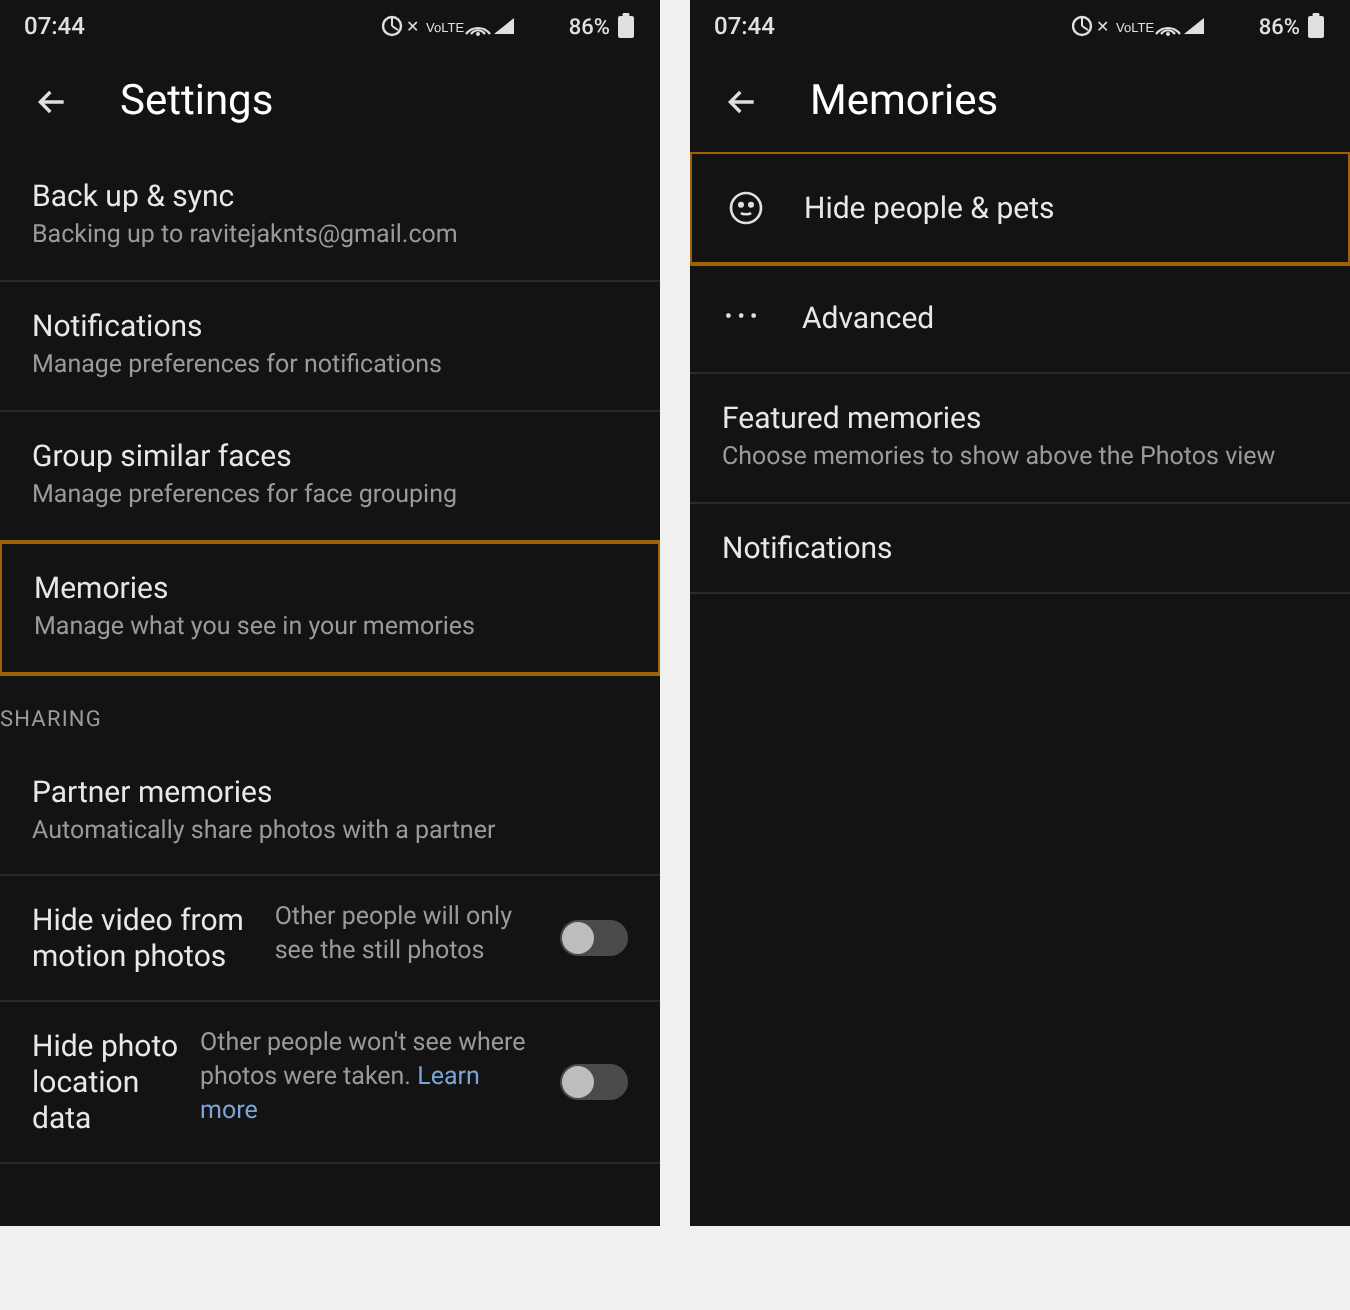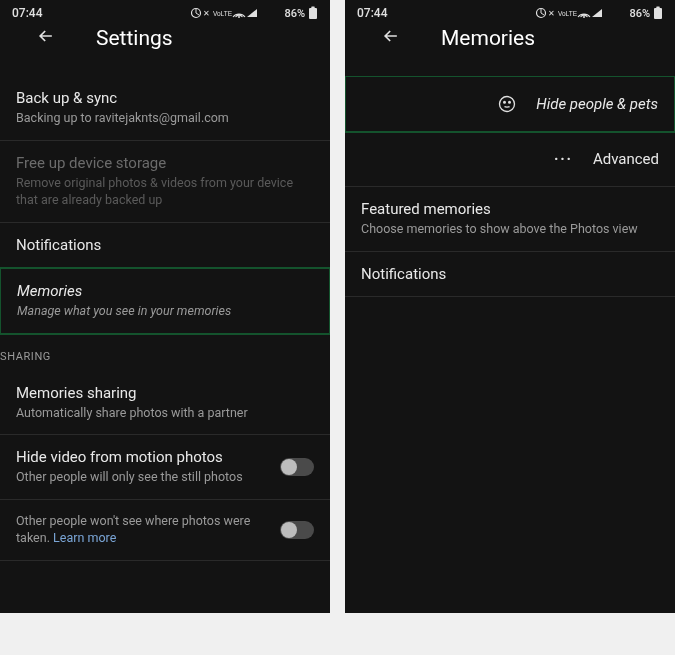--- a/index.html
+++ b/index.html
@@ -34,41 +34,40 @@
     }
     .status-right {
       display: flex;
       align-items: center;
       gap: 3px;
     }
     .status-icons-svg { display: block; }
     .header {
       height: 50px;
       display: flex;
+      align-items: center;
       padding: 0 16px;
-      gap: 40px;
-      margin-left: 20px;
+      gap: 24px;
     }
     .header-title {
       font-size: 21px;
       font-weight: 400;
       color: #ffffff;
     }
     .back-arrow { width: 20px; height: 20px; display: flex; align-items: center; justify-content: center; }
     .content {
       flex: 1;
       overflow: hidden;
     }
     .setting-item {
       padding: 13px 16px 13px 16px;
       display: flex;
       flex-direction: column;
       gap: 3px;
       border-bottom: 1px solid #2a2a2a;
-      justify-content: flex-end;
     }
     .setting-item.with-icon {
       flex-direction: row;
       align-items: center;
       gap: 18px;
       padding: 16px 16px;
     }
     .setting-item.with-icon .text-col {
       display: flex;
       flex-direction: column;
@@ -91,42 +90,41 @@
       font-size: 11px;
       color: #9a9a9a;
       letter-spacing: 0.6px;
       text-transform: uppercase;
     }
     .toggle-row {
       flex-direction: row;
       align-items: center;
       justify-content: space-between;
     }
-    .toggle-row .text-col { display: flex; flex-direction: column; gap: 3px; flex: 1; padding-right: 10px;}
+    .toggle-row .text-col { display: flex; gap: 3px; flex: 1; padding-right: 10px;}
     .switch {
       width: 34px;
       height: 18px;
       border-radius: 10px;
       background: #4a4a4a;
       position: relative;
       flex-shrink: 0;
     }
     .switch::after {
       content: "";
       position: absolute;
       width: 16px; height: 16px;
       border-radius: 50%;
       background: #bdbdbd;
       top: 1px; left: 1px;
     }
     .link { color: #7aa5d6; }
     .highlight {
-      border: 2px solid #14532d;
+      border: 2px solid #a16207;
       margin: -1px;
-      font-style: italic;
     }
     .icon-slot {
       width: 22px; height: 22px; display:flex; align-items:center; justify-content:center;
       color: #e0e0e0;
     }
     .dots-icon { letter-spacing: 3px; font-size: 9px; font-weight: 900; color: #e0e0e0;}
   </style>
 </head>
 <body>
 
@@ -160,49 +158,51 @@
         </svg>
     </div>
     <div class="header-title">Settings</div>
   </div>
 
   <div class="content">
     <div class="setting-item">
       <div class="item-title">Back up &amp; sync</div>
       <div class="item-subtitle">Backing up to ravitejaknts@gmail.com</div>
     </div>
-    <div class="setting-item disabled">
-      <div class="item-title">Free up device storage</div>
-      <div class="item-subtitle">Remove original photos &amp; videos from your device that are already backed up</div>
-    </div>
     <div class="setting-item">
       <div class="item-title">Notifications</div>
+      <div class="item-subtitle">Manage preferences for notifications</div>
+    </div>
+    <div class="setting-item">
+      <div class="item-title">Group similar faces</div>
+      <div class="item-subtitle">Manage preferences for face grouping</div>
     </div>
     <div class="setting-item highlight">
       <div class="item-title">Memories</div>
       <div class="item-subtitle">Manage what you see in your memories</div>
     </div>
 
     <div class="section-header">SHARING</div>
 
     <div class="setting-item">
-      <div class="item-title">Memories sharing</div>
+      <div class="item-title">Partner memories</div>
       <div class="item-subtitle">Automatically share photos with a partner</div>
     </div>
 
     <div class="setting-item toggle-row">
       <div class="text-col">
         <div class="item-title">Hide video from motion photos</div>
         <div class="item-subtitle">Other people will only see the still photos</div>
       </div>
       <div class="switch"></div>
     </div>
 
     <div class="setting-item toggle-row">
       <div class="text-col">
+        <div class="item-title">Hide photo location data</div>
         <div class="item-subtitle"><span>Other people won't see where photos were taken. </span><span class="link">Learn more</span></div>
       </div>
       <div class="switch"></div>
     </div>
 
   </div>
 </div>
 
 <div class="screen">
   <div class="status-bar">

